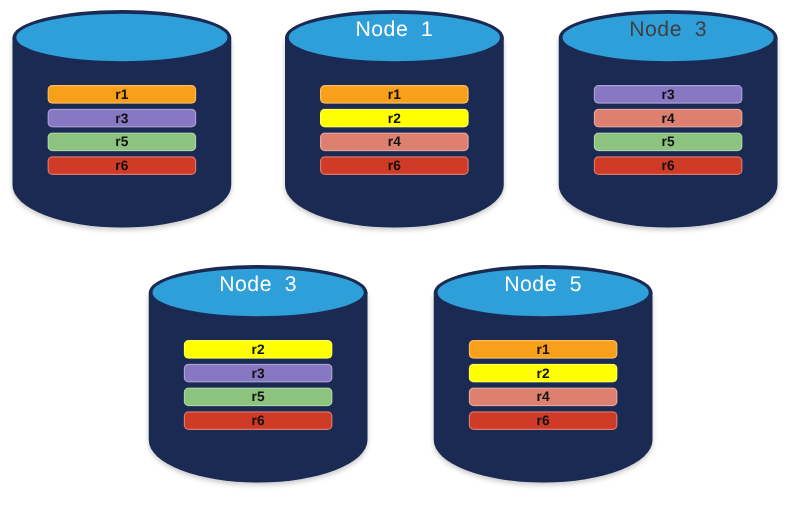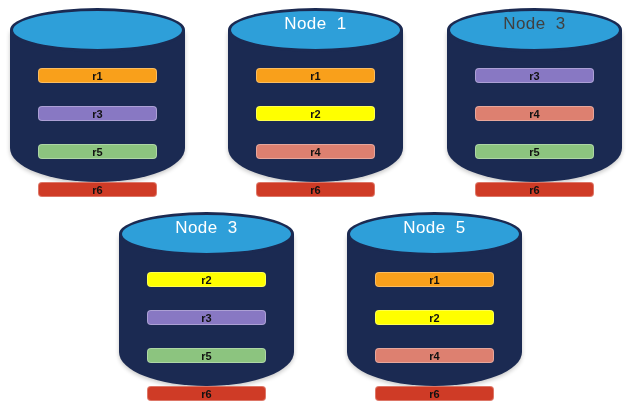--- a/index.html
+++ b/index.html
@@ -70,21 +70,21 @@
   .records {
     position: absolute;
     left: 28px;
     top: 60px;
     width: 119px;
     z-index: 2;
   }
 
   .record {
     height: 15px;
-    margin-bottom: 23px;
+    margin-bottom: 4px;
     border-radius: 4px;
     text-align: center;
     font-size: 11px;
     font-weight: bold;
     color: #111111;
     line-height: 15px;
     box-sizing: border-box;
     border: 1px solid rgba(255,255,255,0.30);
   }
   .record:last-child { margin-bottom: 0; }

